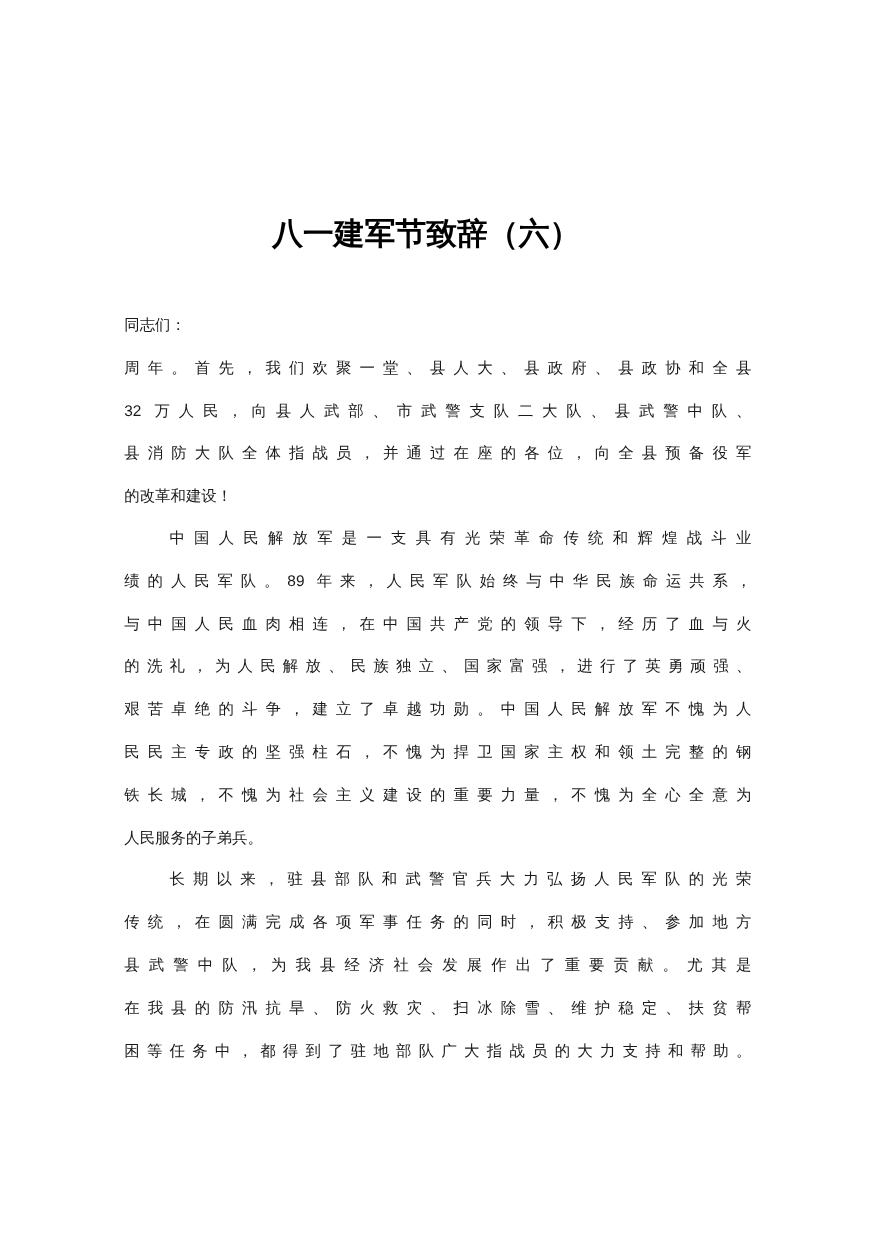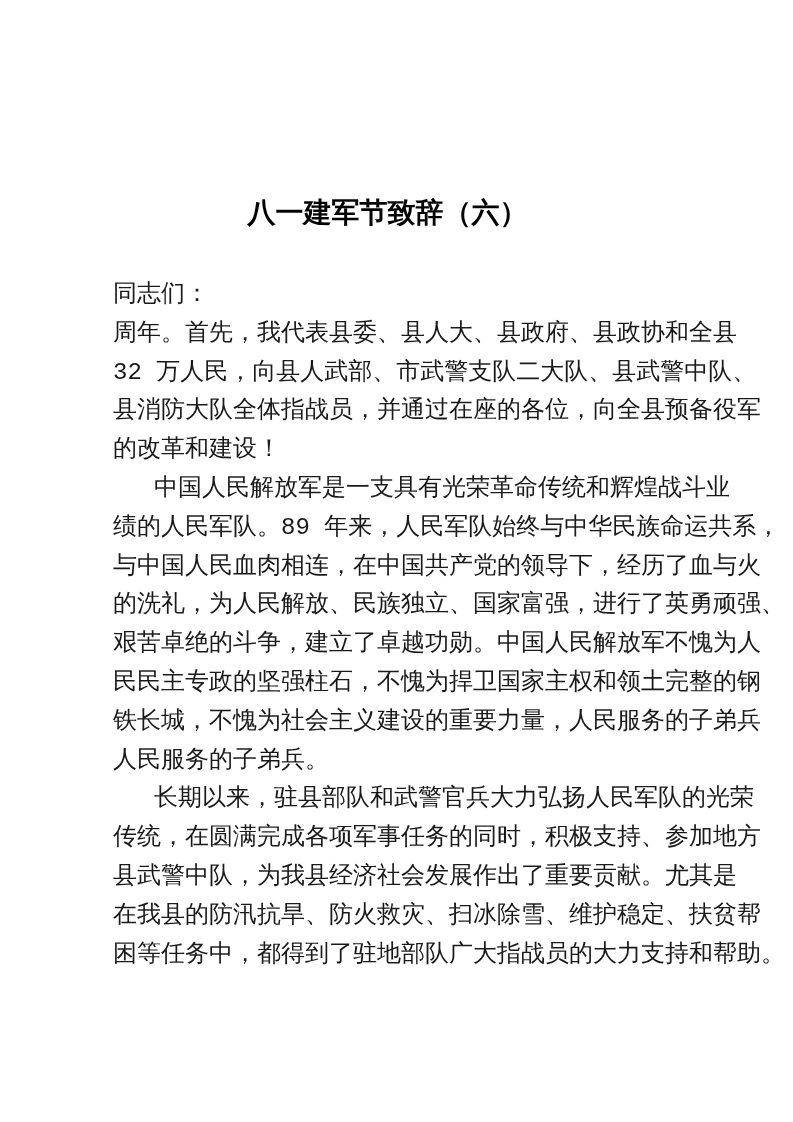--- a/index.html
+++ b/index.html
@@ -33,22 +33,22 @@
     font-size: 28px;
     line-height: 40px;
     letter-spacing: 0px;
     color: #000000;
   }
   .body {
     position: absolute;
     left: 113px;
     top: 236px;
     width: 570px;
-    font-family: Liberation Mono, monospace;
-    font-size: 24px;
+    font-family: Liberation Sans, sans-serif;
+    font-size: 14px;
     line-height: 38.8px;
     color: #1a1a1a;
     text-align: justify;
     text-justify: inter-character;
   }
   .line {
     display: block;
     white-space: nowrap;
     text-align-last: justify;
     text-align: justify;
@@ -65,34 +65,34 @@
 </head>
 <body>
 
 <div class="page">
   <div class="title">八一建军节致辞（六）</div>
 
   <div class="body">
     <span class="line last">同志们：</span>
 
     <div>
-      <span class="line">周年。首先，我代表县委、县人大、县政府、县政协和全县</span>
+      <span class="line">周年。首先，我们欢聚一堂、县人大、县政府、县政协和全县</span>
       <span class="line">32 万人民，向县人武部、市武警支队二大队、县武警中队、</span>
       <span class="line">县消防大队全体指战员，并通过在座的各位，向全县预备役军</span>
       <span class="line last">的改革和建设！</span>
     </div>
 
     <div>
       <span class="line indent">中国人民解放军是一支具有光荣革命传统和辉煌战斗业</span>
       <span class="line">绩的人民军队。89 年来，人民军队始终与中华民族命运共系，</span>
       <span class="line">与中国人民血肉相连，在中国共产党的领导下，经历了血与火</span>
       <span class="line">的洗礼，为人民解放、民族独立、国家富强，进行了英勇顽强、</span>
       <span class="line">艰苦卓绝的斗争，建立了卓越功勋。中国人民解放军不愧为人</span>
       <span class="line">民民主专政的坚强柱石，不愧为捍卫国家主权和领土完整的钢</span>
-      <span class="line">铁长城，不愧为社会主义建设的重要力量，人民服务的子弟兵</span>
+      <span class="line">铁长城，不愧为社会主义建设的重要力量，不愧为全心全意为</span>
       <span class="line last">人民服务的子弟兵。</span>
     </div>
 
     <div>
       <span class="line indent">长期以来，驻县部队和武警官兵大力弘扬人民军队的光荣</span>
       <span class="line">传统，在圆满完成各项军事任务的同时，积极支持、参加地方</span>
       <span class="line">县武警中队，为我县经济社会发展作出了重要贡献。尤其是</span>
       <span class="line">在我县的防汛抗旱、防火救灾、扫冰除雪、维护稳定、扶贫帮</span>
       <span class="line">困等任务中，都得到了驻地部队广大指战员的大力支持和帮助。</span>
     </div>

